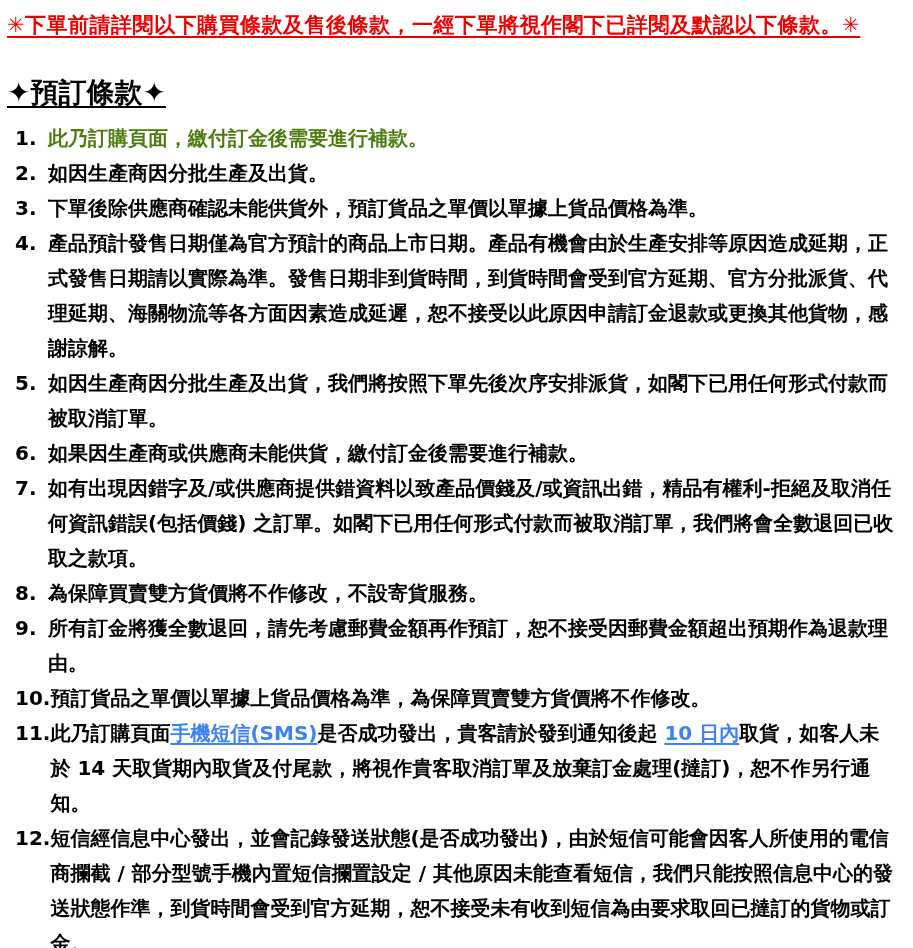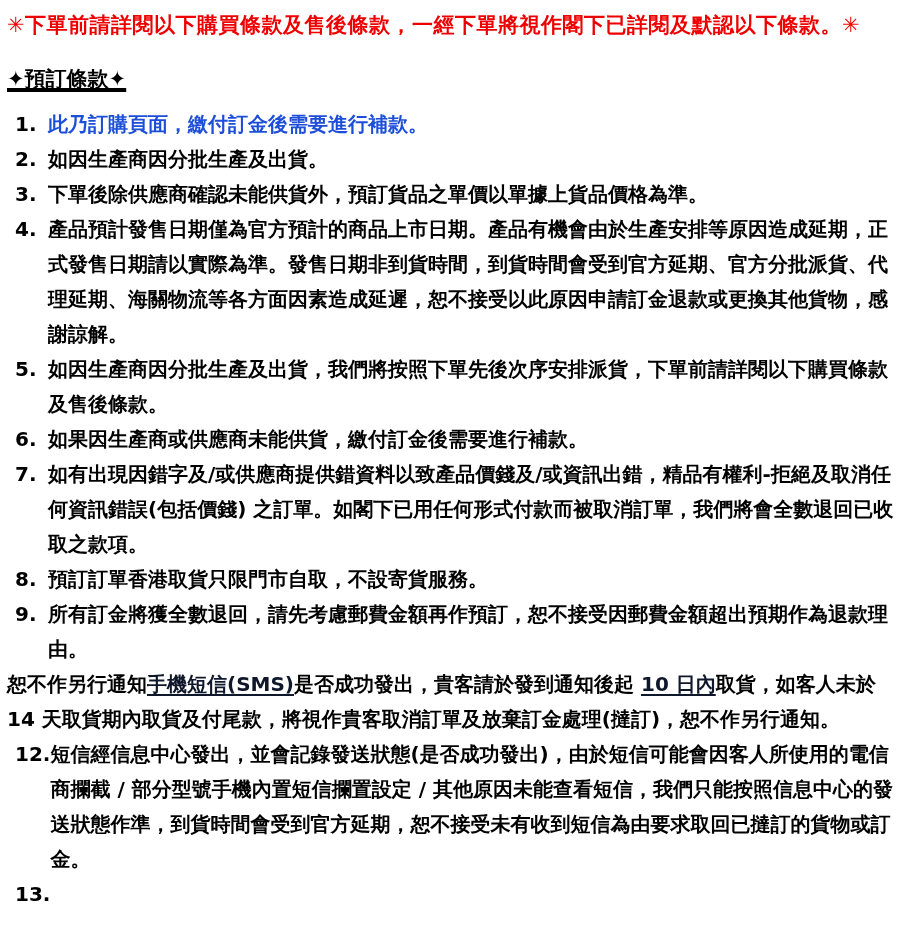--- a/index.html
+++ b/index.html
@@ -17,29 +17,29 @@
   }
   .doc {
     padding: 10px 16px 0 7px;
     box-sizing: border-box;
     width: 913px;
   }
   .banner {
     color: #ee0000;
     font-size: 21px;
     line-height: 30px;
+    text-decoration: underline;
     text-decoration-thickness: 2px;
     text-underline-offset: 4px;
     letter-spacing: 0.5px;
   }
   .heading-row {
-    margin-top: 24px;
-    font-size: 21px;
+    margin-top: 38px;
+    font-size: 28px;
     line-height: 30px;
-    text-decoration: underline;
   }
   .heading-row .heading {
     text-decoration: underline;
     text-decoration-thickness: 2px;
     text-underline-offset: 4px;
   }
   .terms {
     margin-top: 13px;
   }
   .term {
@@ -53,24 +53,24 @@
     box-sizing: border-box;
     white-space: nowrap;
   }
   .term .txt {
     flex: 1;
     min-width: 0;
     word-break: break-word;
     overflow-wrap: break-word;
   }
   .red-item .txt, .red-item .num ~ .txt {
-    color: #1d4ed8;
+    color: #4d7c0f;
   }
   .seg-red {
-    color: #0f172a;
+    color: #3b82f6;
     text-decoration: underline;
     text-decoration-thickness: 2px;
     text-underline-offset: 3px;
   }
 </style>
 </head>
 <body>
 
 <div class="doc">
 
@@ -95,46 +95,51 @@
         <span class="txt">下單後除供應商確認未能供貨外，預訂貨品之單價以單據上貨品價格為準。</span>
       </div>
 
     <div class="term">
         <span class="num">4.</span>
         <span class="txt">產品預計發售日期僅為官方預計的商品上市日期。產品有機會由於生產安排等原因造成延期，正式發售日期請以實際為準。發售日期非到貨時間，到貨時間會受到官方延期、官方分批派貨、代理延期、海關物流等各方面因素造成延遲，恕不接受以此原因申請訂金退款或更換其他貨物，感謝諒解。</span>
       </div>
 
     <div class="term">
         <span class="num">5.</span>
-        <span class="txt">如因生產商因分批生產及出貨，我們將按照下單先後次序安排派貨，下單前請詳閱以下購買條款及售後條款。</span>
+        <span class="txt">如因生產商因分批生產及出貨，我們將按照下單先後次序安排派貨，如閣下已用任何形式付款而被取消訂單。</span>
       </div>
 
     <div class="term">
         <span class="num">6.</span>
         <span class="txt">如果因生產商或供應商未能供貨，繳付訂金後需要進行補款。</span>
       </div>
 
     <div class="term">
         <span class="num">7.</span>
         <span class="txt">如有出現因錯字及/或供應商提供錯資料以致產品價錢及/或資訊出錯，精品有權利-拒絕及取消任何資訊錯誤(包括價錢) 之訂單。如閣下已用任何形式付款而被取消訂單，我們將會全數退回已收取之款項。</span>
       </div>
 
     <div class="term">
         <span class="num">8.</span>
-        <span class="txt">預訂訂單香港取貨只限門市自取，不設寄貨服務。</span>
+        <span class="txt">為保障買賣雙方貨價將不作修改，不設寄貨服務。</span>
       </div>
 
     <div class="term">
         <span class="num">9.</span>
         <span class="txt">所有訂金將獲全數退回，請先考慮郵費金額再作預訂，恕不接受因郵費金額超出預期作為退款理由。</span>
       </div>
 
+    <div class="term">
+        <span class="num">10.</span>
+        <span class="txt">預訂貨品之單價以單據上貨品價格為準，為保障買賣雙方貨價將不作修改。</span>
+      </div>
 
     <div class="term">
-        <span class="txt"><span>恕不作另行通知</span><span class="seg-red">手機短信(SMS)</span><span>是否成功發出，貴客請於發到通知後起 </span><span class="seg-red">10 日內</span><span>取貨，如客人未於 14 天取貨期內取貨及付尾款，將視作貴客取消訂單及放棄訂金處理(撻訂)，恕不作另行通知。</span></span>
+        <span class="num">11.</span>
+        <span class="txt"><span>此乃訂購頁面</span><span class="seg-red">手機短信(SMS)</span><span>是否成功發出，貴客請於發到通知後起 </span><span class="seg-red">10 日內</span><span>取貨，如客人未於 14 天取貨期內取貨及付尾款，將視作貴客取消訂單及放棄訂金處理(撻訂)，恕不作另行通知。</span></span>
       </div>
 
     <div class="term">
         <span class="num">12.</span>
         <span class="txt">短信經信息中心發出，並會記錄發送狀態(是否成功發出)，由於短信可能會因客人所使用的電信商攔截 / 部分型號手機內置短信攔置設定 / 其他原因未能查看短信，我們只能按照信息中心的發送狀態作準，到貨時間會受到官方延期，恕不接受未有收到短信為由要求取回已撻訂的貨物或訂金。</span>
       </div>
 
     <div class="term">
         <span class="num">13.</span>
         <span class="txt"></span>

